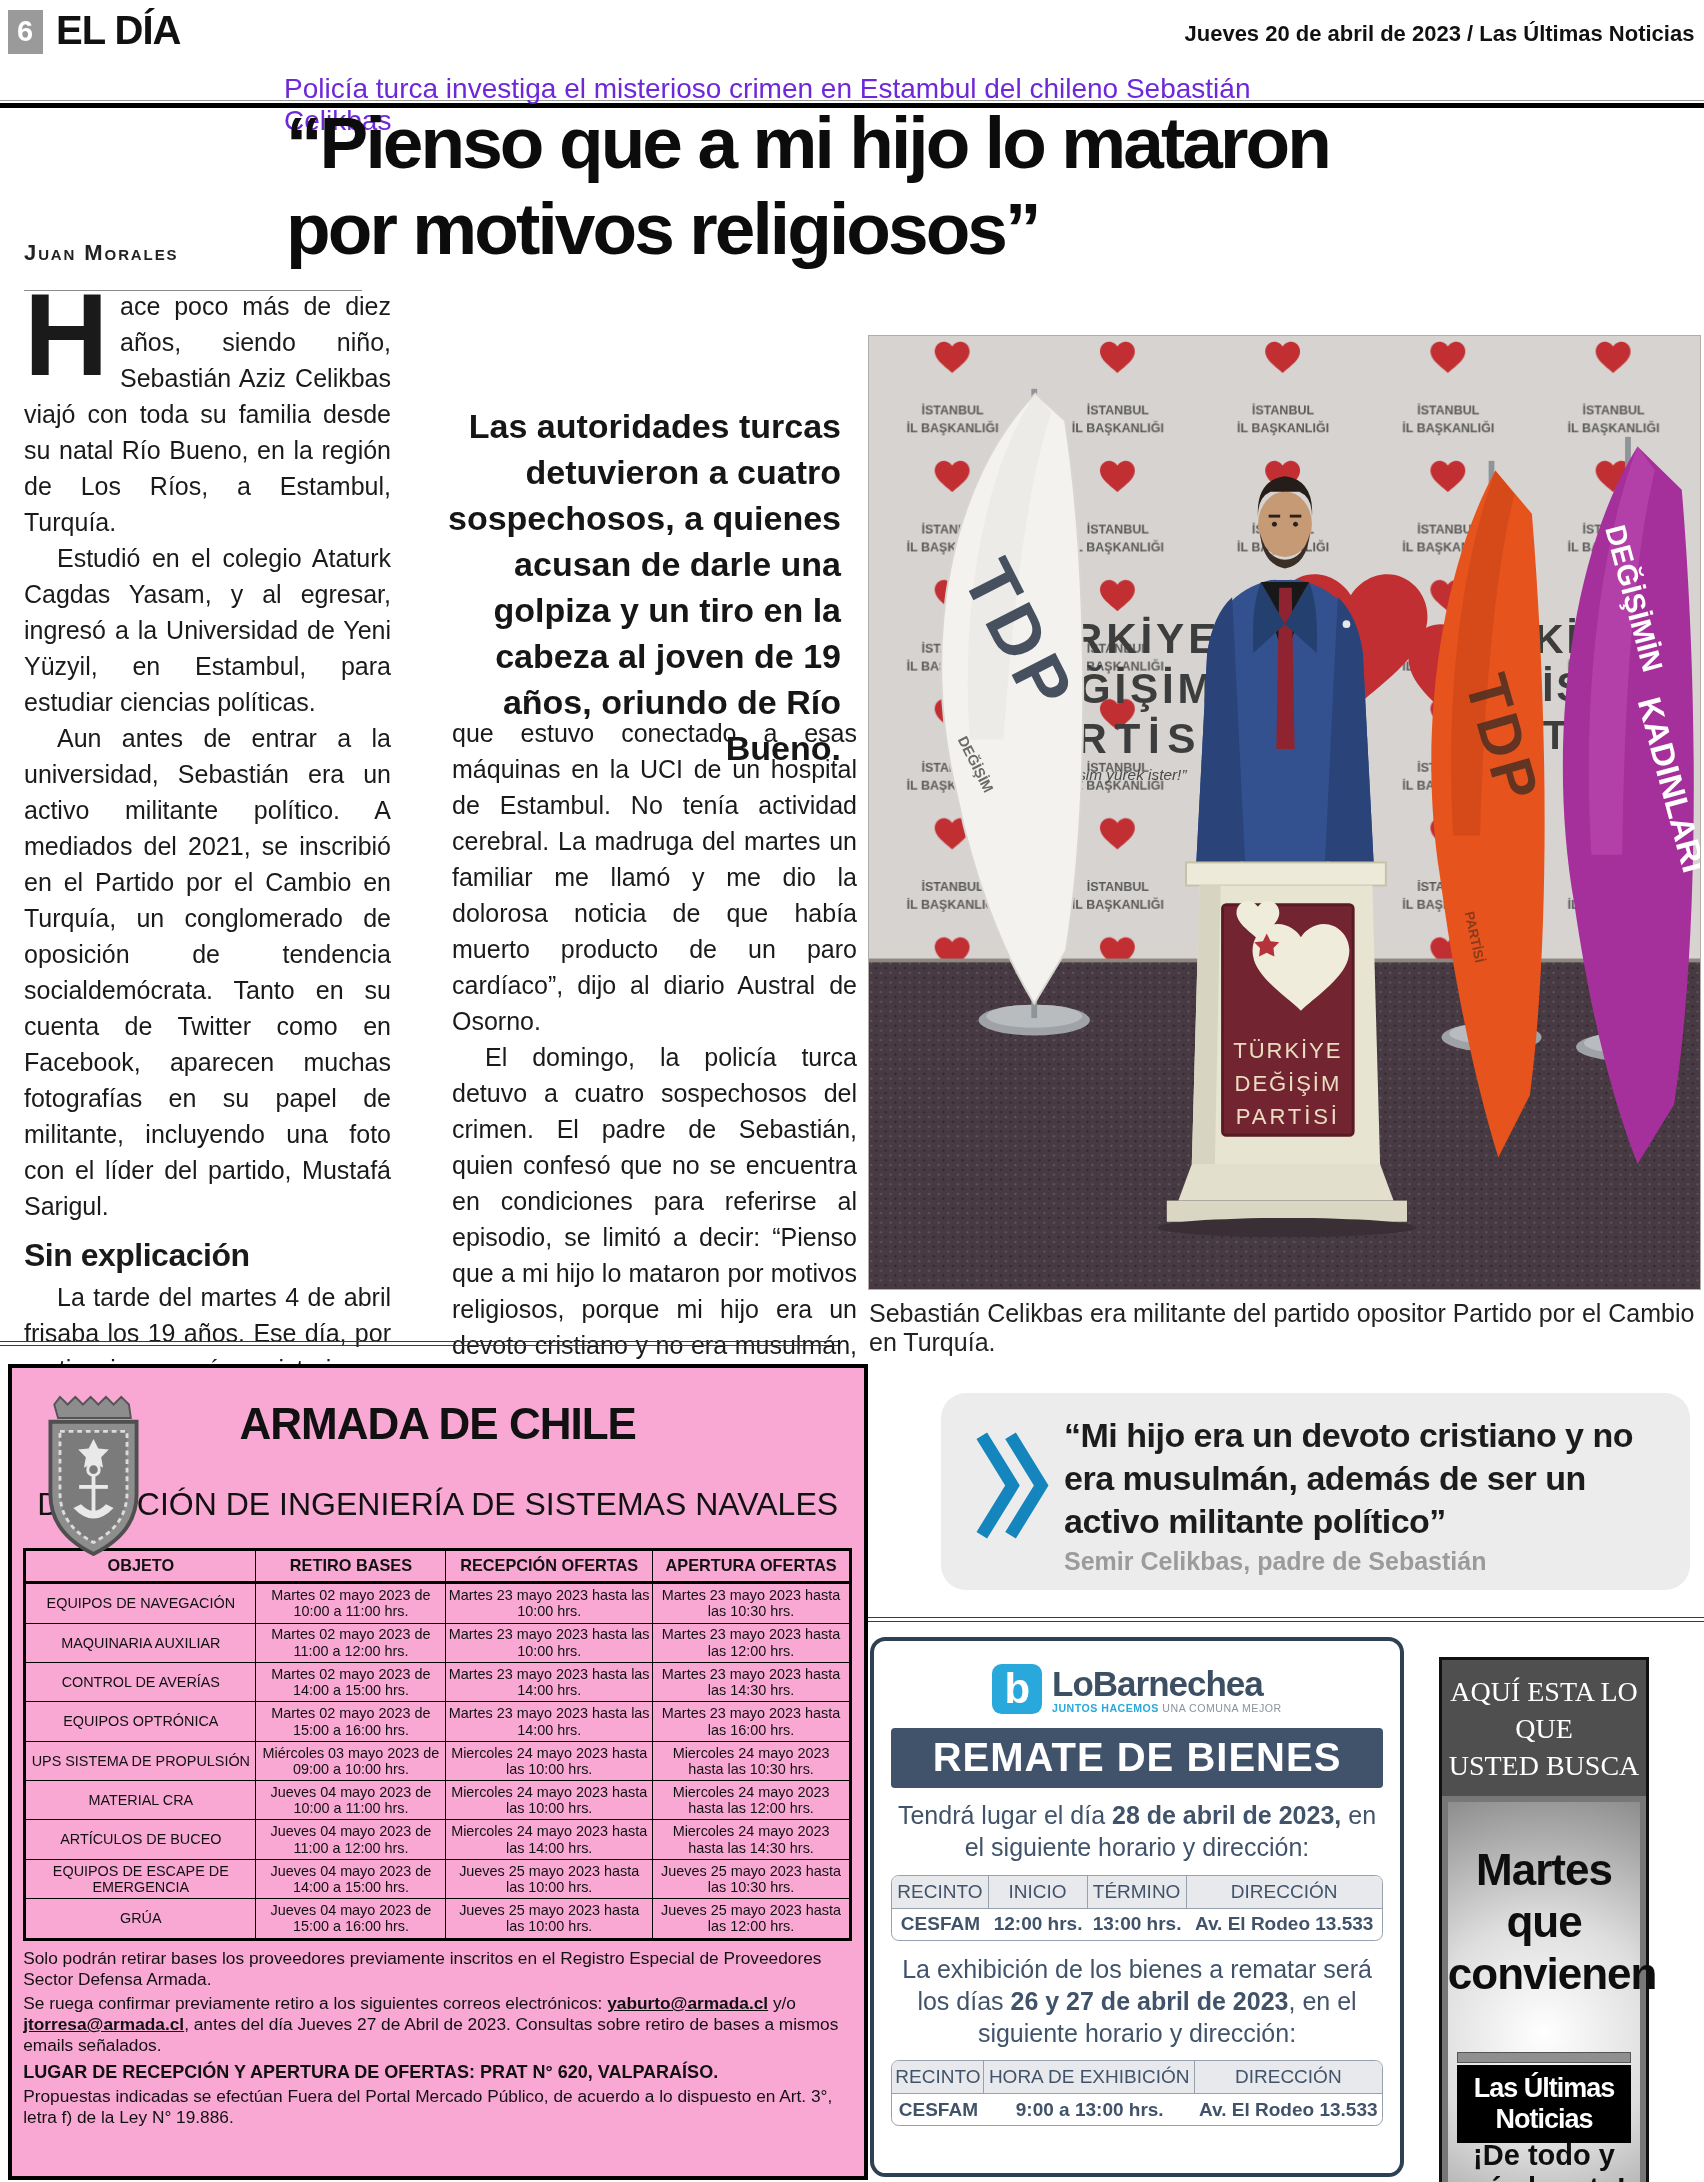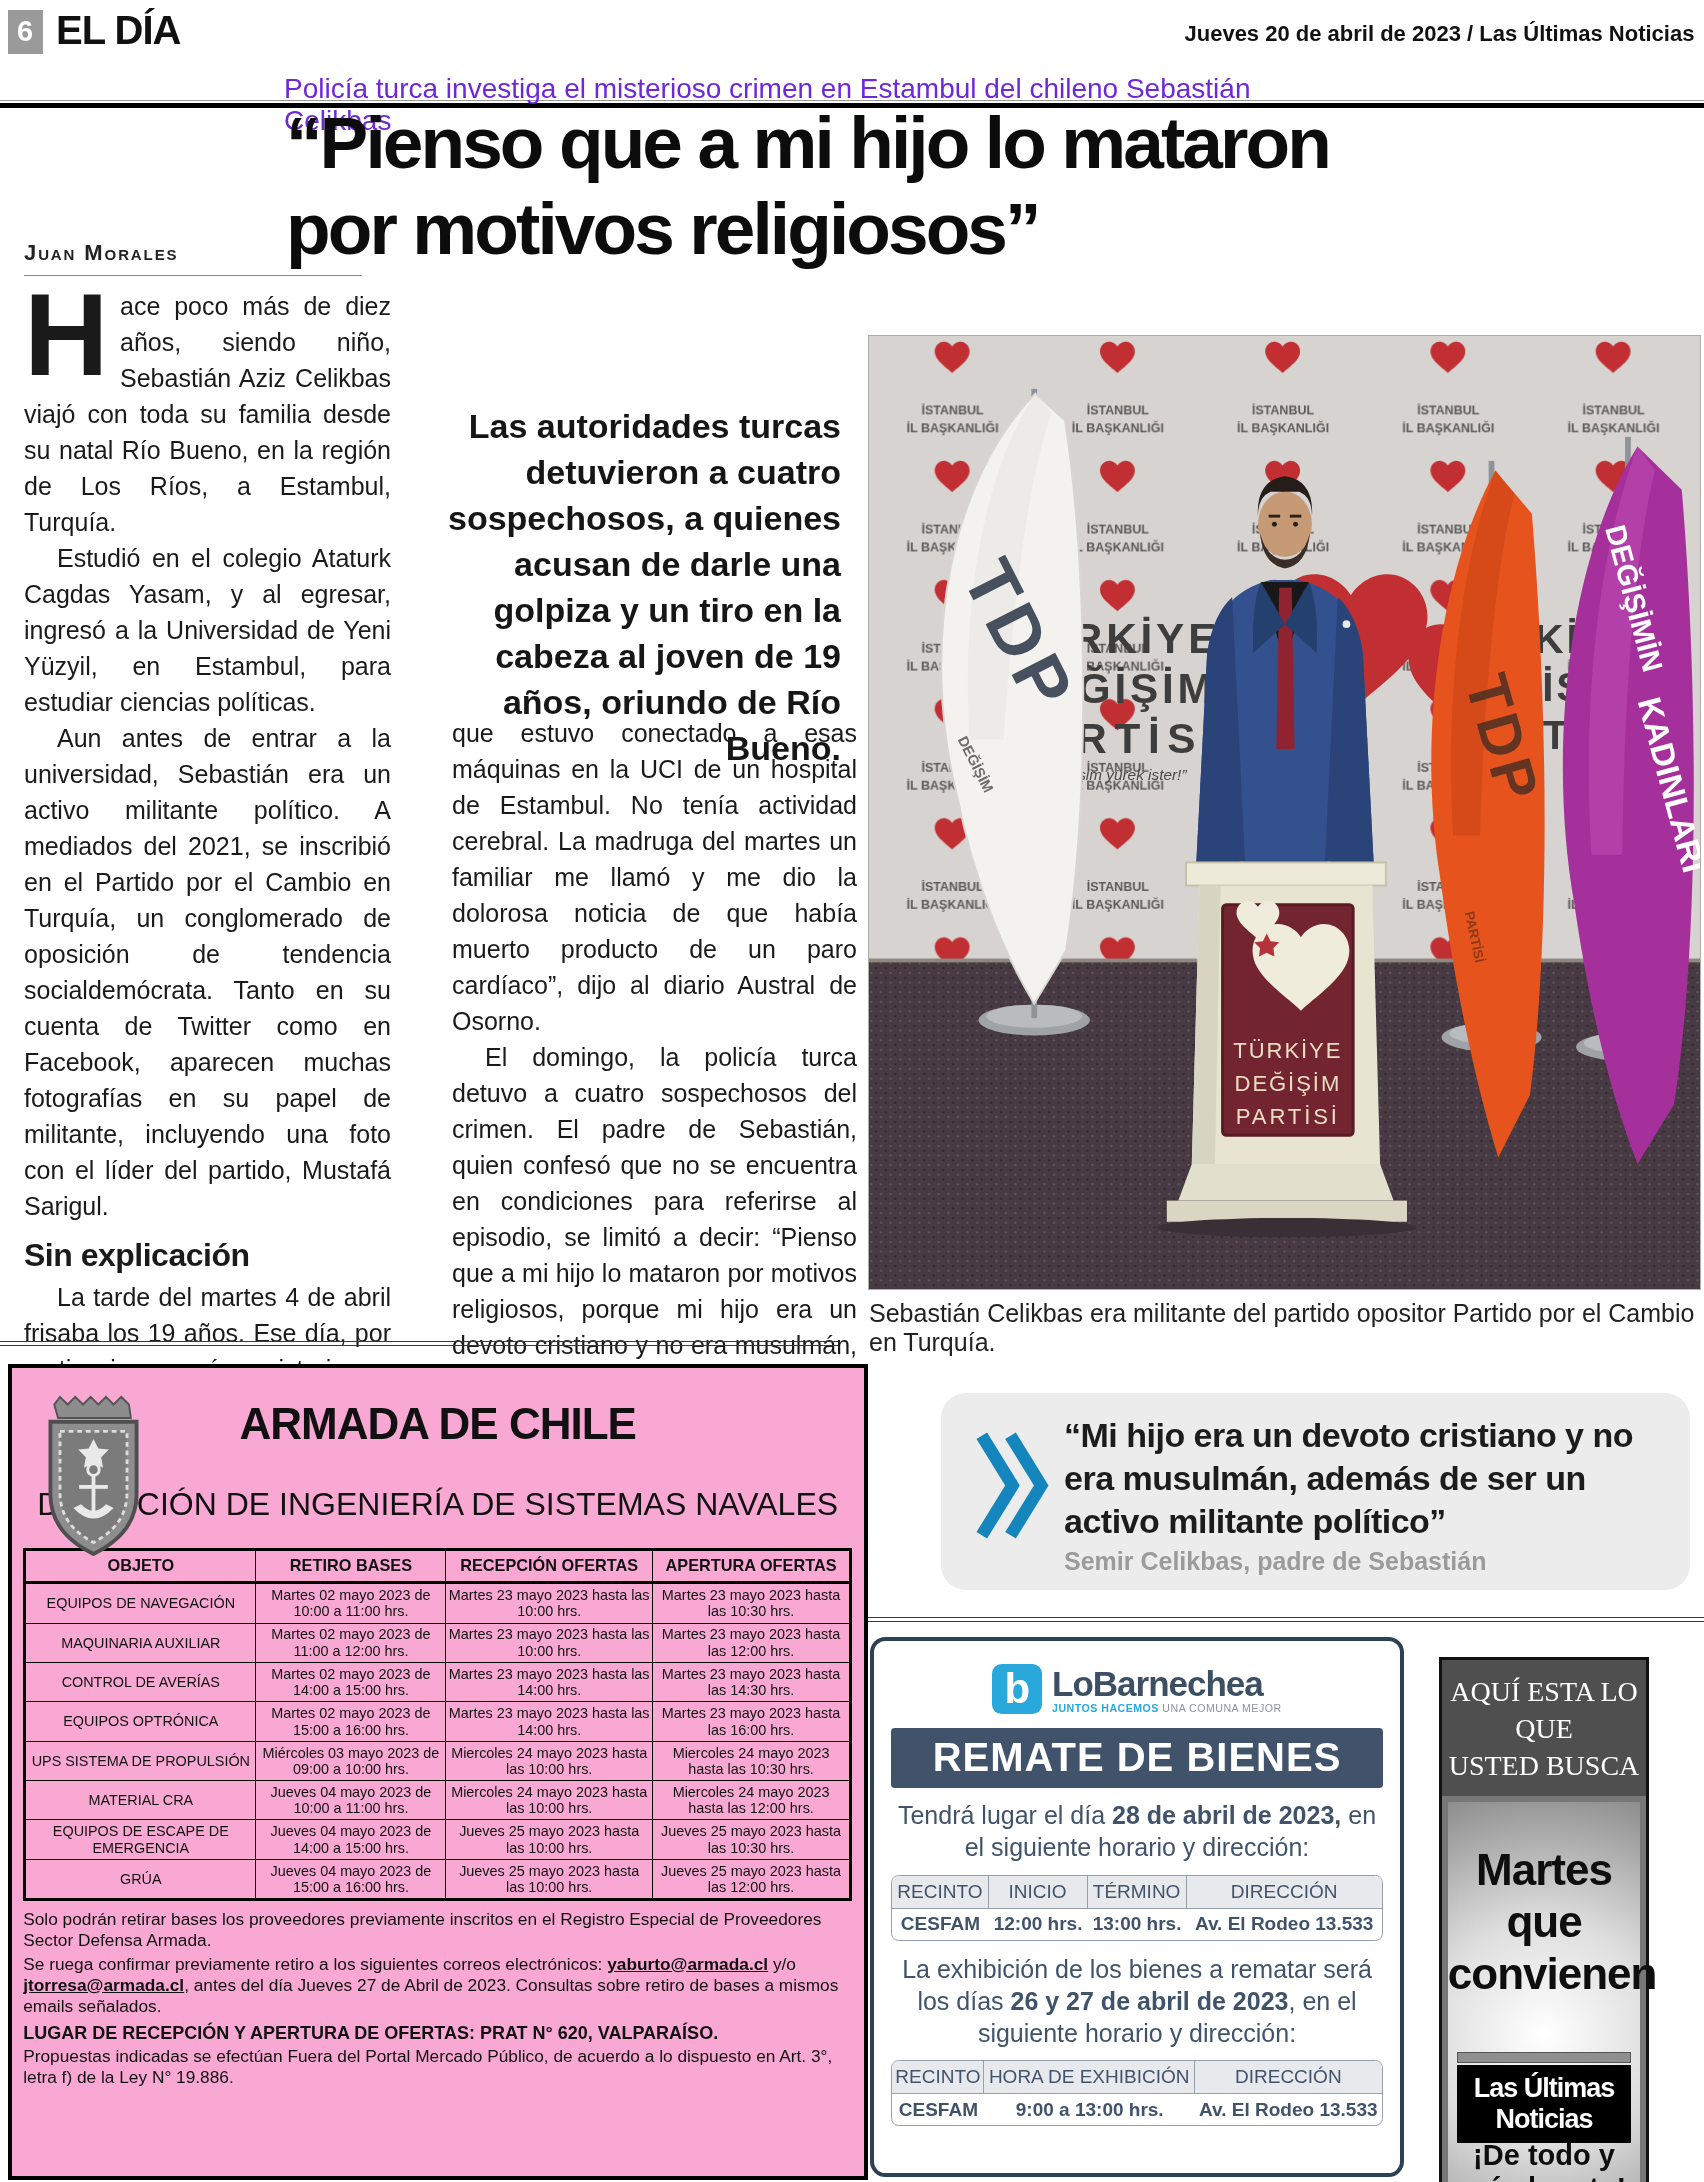--- a/index.html
+++ b/index.html
@@ -14,21 +14,21 @@
   .dateline{right:9.6px;top:21px;font-size:22px;font-weight:700;}
   .headrule{left:0;top:100px;width:1704px;}
   .headrule .r1{height:1px;background:#999;}
   .headrule .r2{height:4.8px;background:#000;margin-top:1.9px;}
 
   
   .kicker{left:284px;top:73px;width:1057px;font-size:28px;color:#6d28d9;}
   .headline{left:286px;top:100px;width:1230px;font-size:73px;line-height:86px;
     font-weight:800;letter-spacing:-2.9px;color:#0c0c0c;}
   .byline{left:24px;top:240px;width:338px;font-size:22px;font-weight:700;letter-spacing:1.9px;
-    color:#222;border-bottom:1.9px solid #8a8a8a;padding-bottom:9px;font-variant:small-caps;}
+    color:#222;border-bottom:1.9px solid #8a8a8a;padding-bottom:24px;font-variant:small-caps;}
   .col{font-size:25px;line-height:36px;text-align:justify;color:#1a1a1a;}
   .col p{margin:0;text-indent:33px;}
   .col p.noind{text-indent:0;}
   .col1{left:24px;top:288px;width:367px;}
   .dropcap{float:left;font-size:117px;line-height:94px;font-weight:700;padding-right:11.5px;}
   .subhead{font-size:32px;font-weight:800;margin:13.4px 0 5.8px 0 !important;text-indent:0 !important;
     letter-spacing:-0.5px;}
   .deck{left:397px;top:403px;width:444px;font-size:34px;line-height:46px;font-weight:700;
     text-align:right;color:#161616;}
   .col2{left:452px;top:715px;width:405px;}
@@ -329,20 +329,26 @@
           <td>Miercoles 24 mayo 2023 hasta las 10:00 hrs.</td>
           <td>Miercoles 24 mayo 2023 hasta las 10:30 hrs.</td>
         </tr>
     <tr>
           <td class="obj">MATERIAL CRA</td>
           <td>Jueves 04 mayo 2023 de 10:00 a 11:00 hrs.</td>
           <td>Miercoles 24 mayo 2023 hasta las 10:00 hrs.</td>
           <td>Miercoles 24 mayo 2023 hasta las 12:00 hrs.</td>
         </tr>
     <tr>
+          <td class="obj">ARTÍCULOS DE BUCEO</td>
+          <td>Jueves 04 mayo 2023 de 11:00 a 12:00 hrs.</td>
+          <td>Miercoles 24 mayo 2023 hasta las 14:00 hrs.</td>
+          <td>Miercoles 24 mayo 2023 hasta las 14:30 hrs.</td>
+        </tr>
+    <tr>
           <td class="obj">EQUIPOS DE ESCAPE DE EMERGENCIA</td>
           <td>Jueves 04 mayo 2023 de 14:00 a 15:00 hrs.</td>
           <td>Jueves 25 mayo 2023 hasta las 10:00 hrs.</td>
           <td>Jueves 25 mayo 2023 hasta las 10:30 hrs.</td>
         </tr>
     <tr>
           <td class="obj">GRÚA</td>
           <td>Jueves 04 mayo 2023 de 15:00 a 16:00 hrs.</td>
           <td>Jueves 25 mayo 2023 hasta las 10:00 hrs.</td>
           <td>Jueves 25 mayo 2023 hasta las 12:00 hrs.</td>

